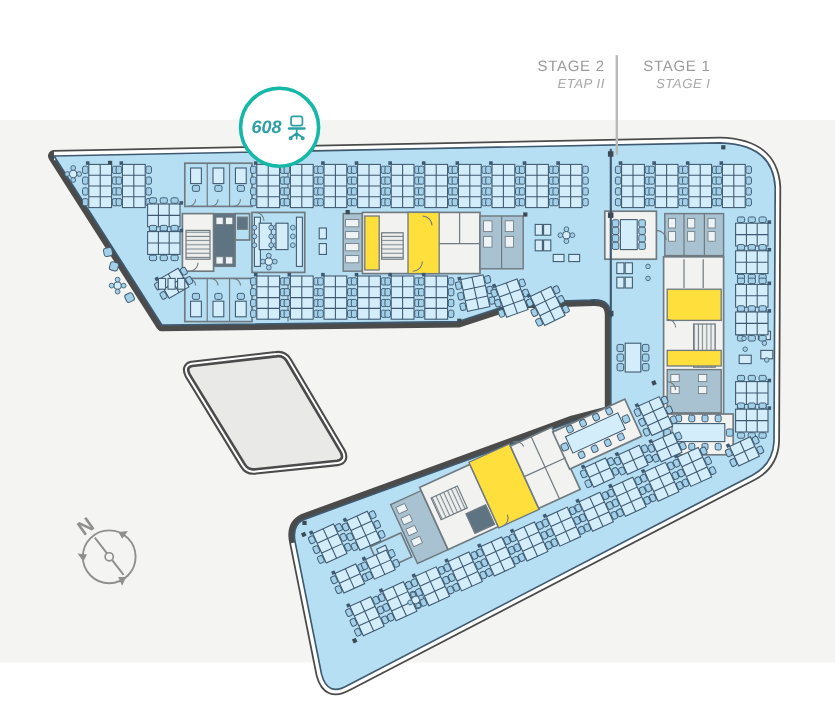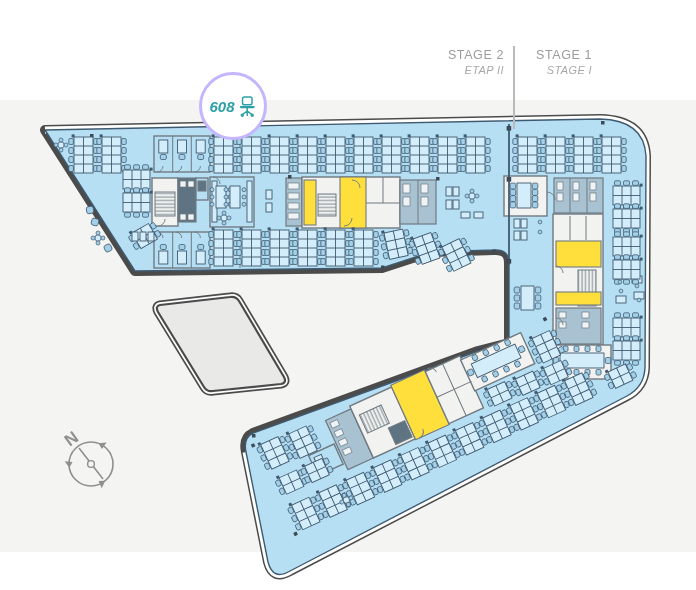--- a/index.html
+++ b/index.html
@@ -8,21 +8,21 @@
   #plan-svg{position:absolute;left:0;top:0;}
   
   .stage{position:absolute;top:48px;line-height:1.15;}
   .stage-2{right:192px;text-align:right;}
   .stage-1{left:536px;text-align:right;}
   .stage-title{font-size:12.5px;letter-spacing:.6px;color:var(--c-label,#9b9b9b);}
   .stage-sub{font-size:11px;font-style:italic;color:#a8a8a8;margin-top:2px;letter-spacing:.4px;}
   .stage-divider{position:absolute;left:513px;top:46px;width:2px;height:83px;background:#b9b9b9;}
   
   .marker{position:absolute;left:199px;top:72px;width:62px;height:62px;border-radius:50%;
-          background:#fff;border:3px solid #c4b5fd;display:flex;align-items:center;
+          background:#fff;border:3px solid #14b8a6;display:flex;align-items:center;
           justify-content:center;gap:3px;cursor:pointer;}
   .marker-value{font-size:15px;font-weight:bold;font-style:italic;color:var(--c-accent,#2da0a6);}
   .marker-icon{display:block;}
 </style>
 </head>
 <body>
 
 <div id="app">
 
 <svg id="plan-svg" width="696" height="590" viewBox="0 0 696 590">

